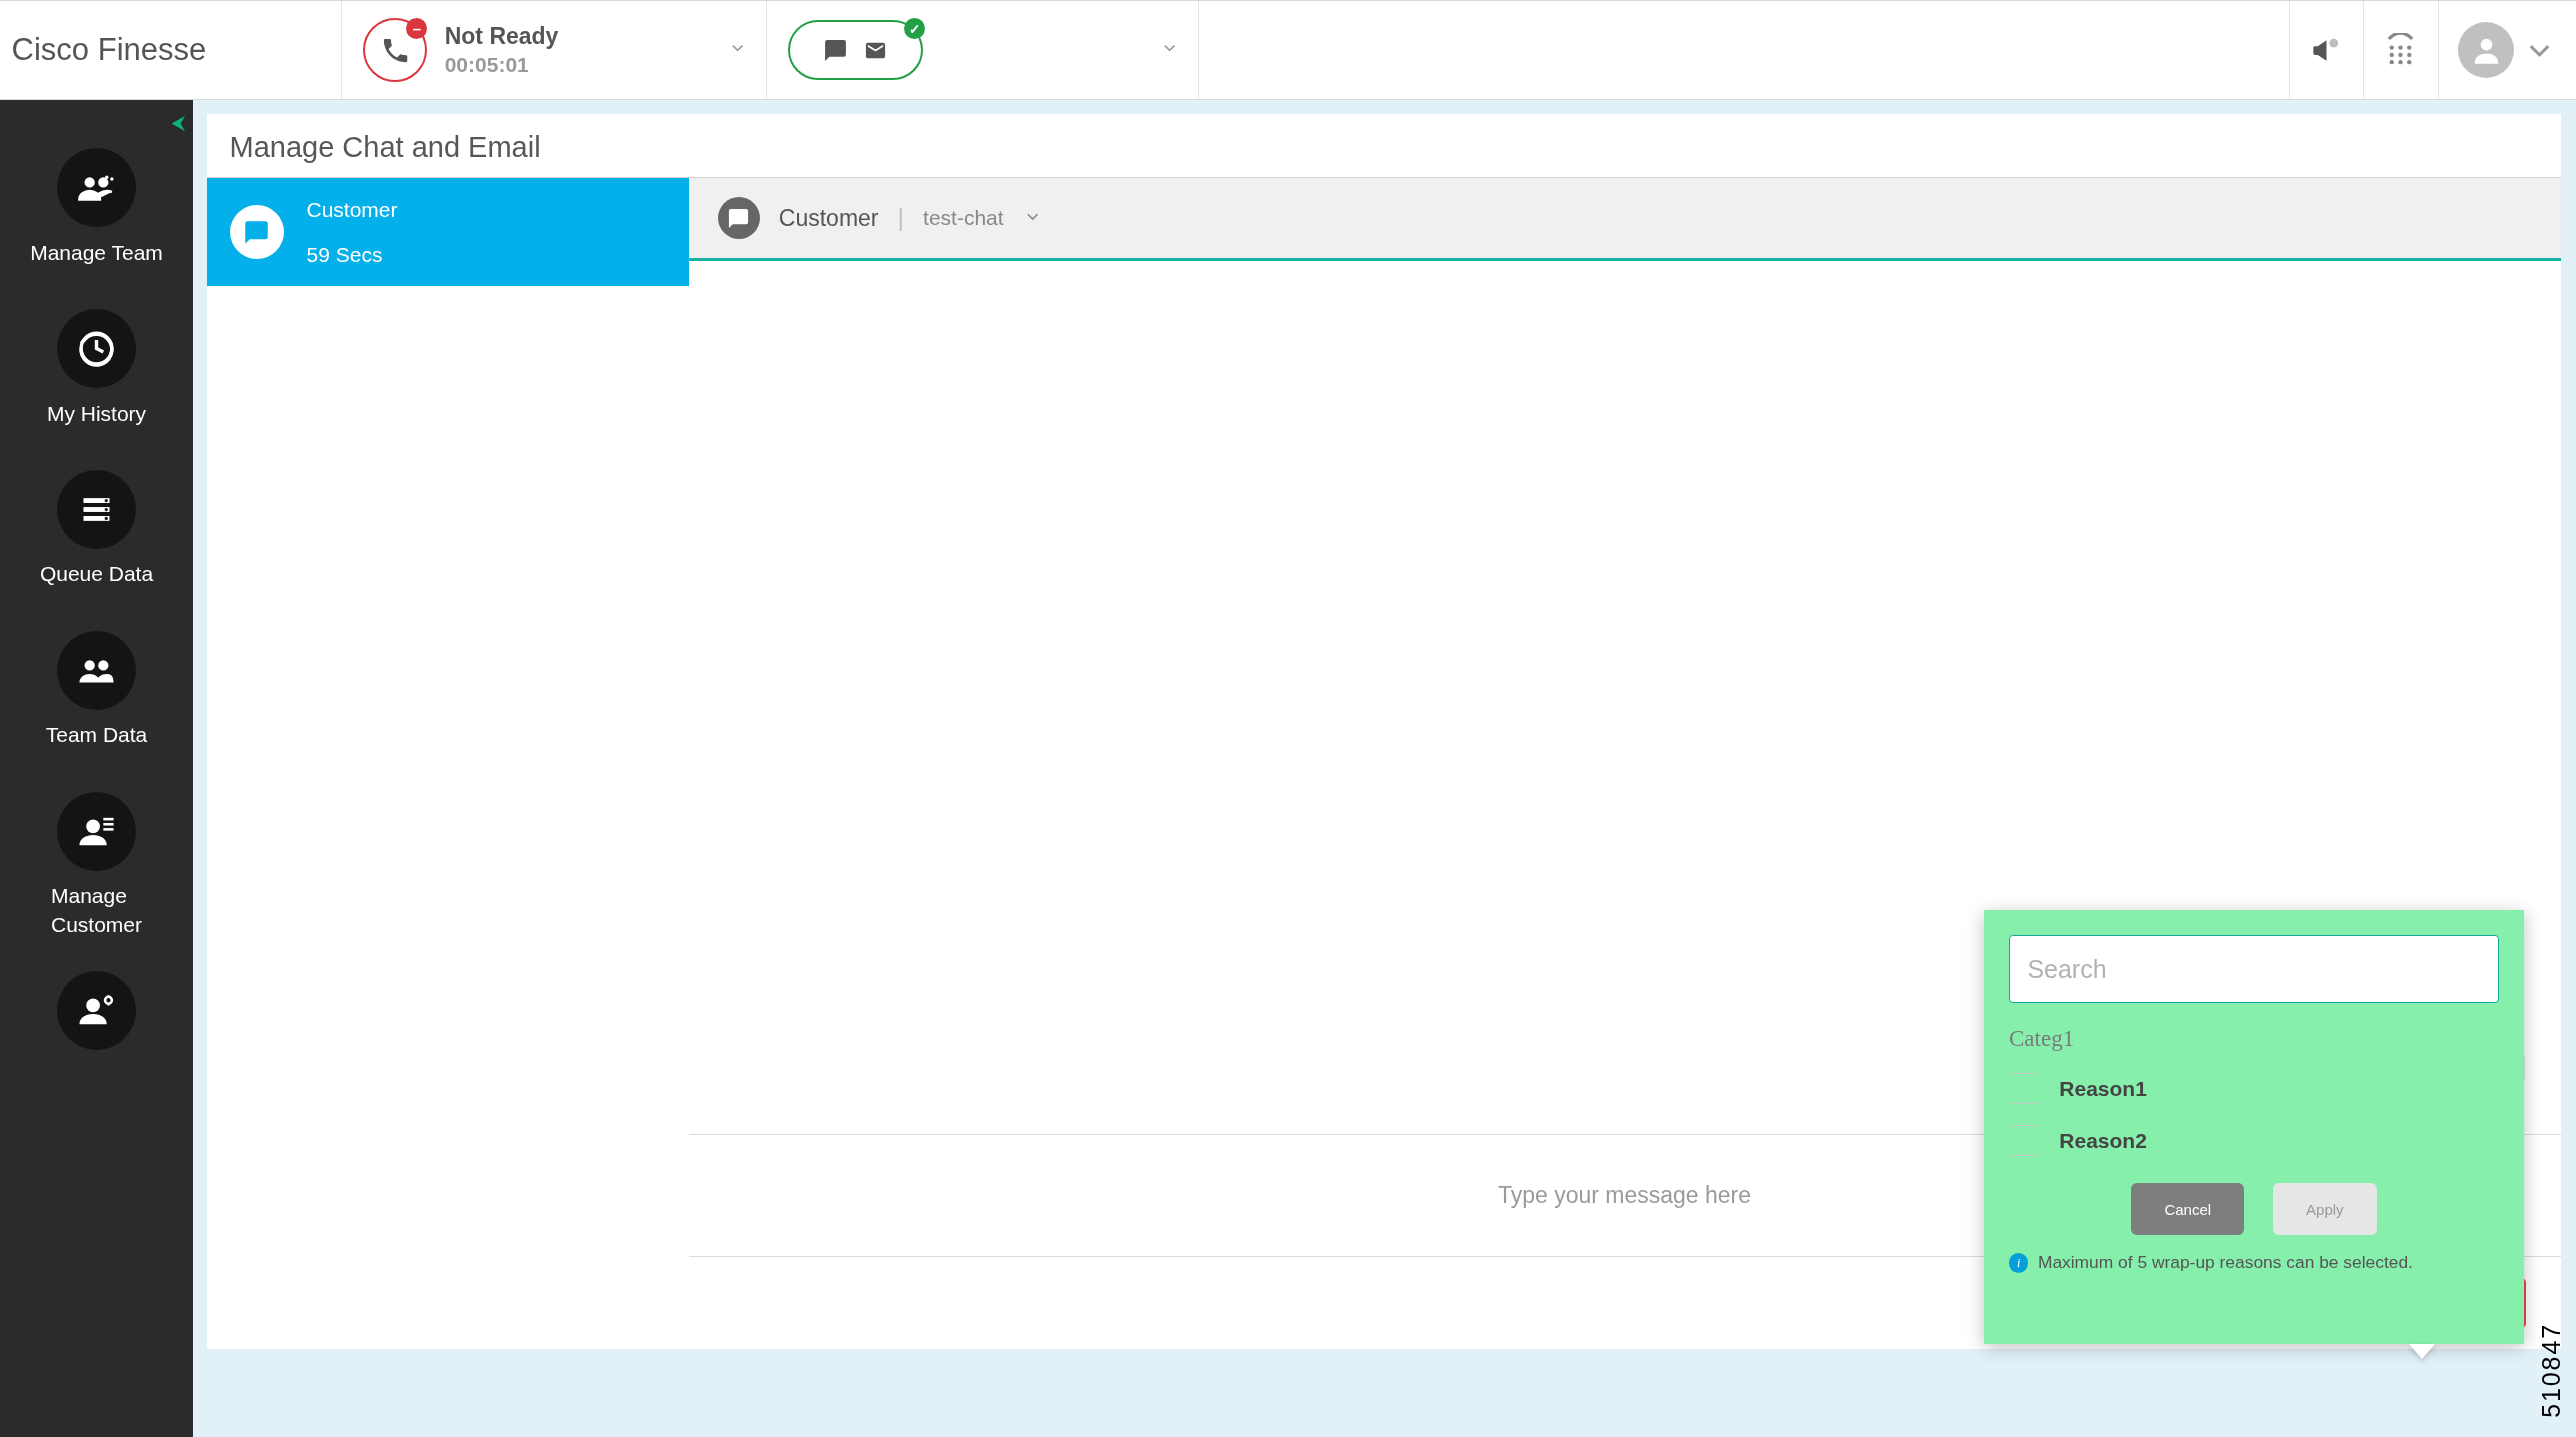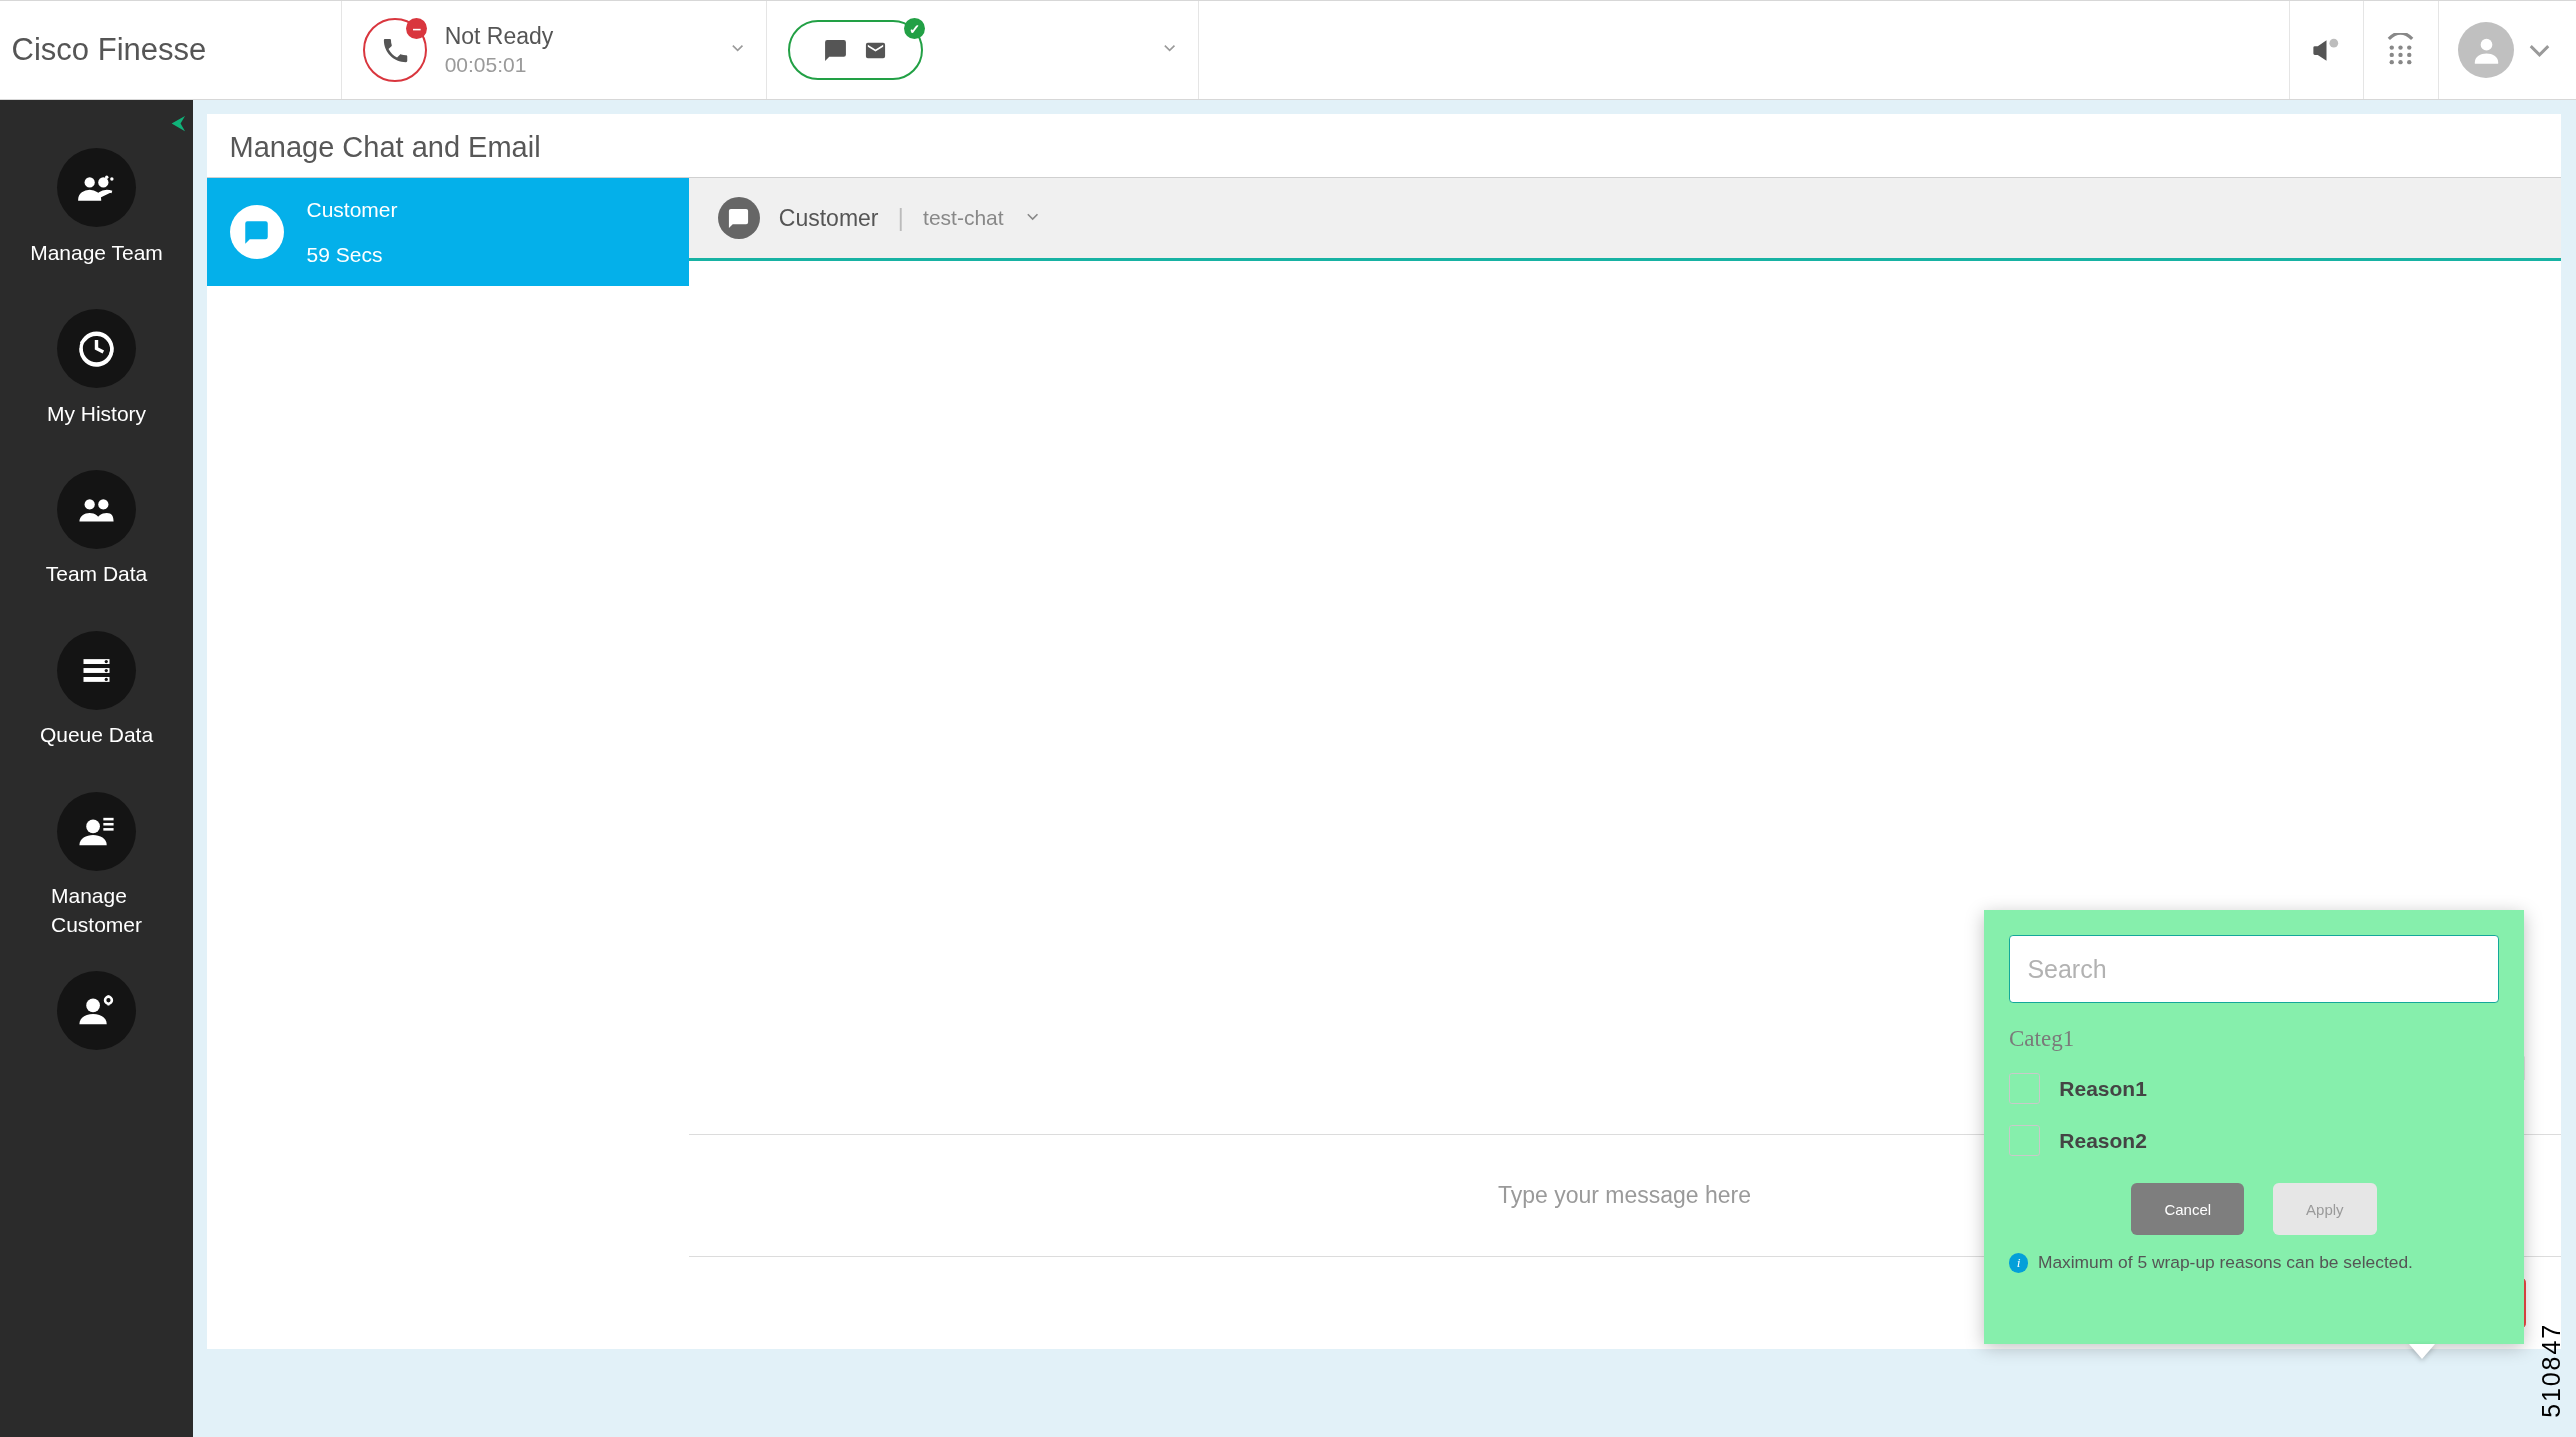--- a/index.html
+++ b/index.html
@@ -11,21 +11,21 @@
 .logo-bars { display:flex; align-items:flex-end; gap:3.9px; height:33px; }
 .logo-bars span { width:5.8px; background:#049fd9; display:inline-block; border-radius:1.9px; }
 .logo-text { font-size:19.3px; font-weight:bold; color:#049fd9; letter-spacing:3.9px; margin-top:1.9px; }
 .logo-wrap { display:flex; flex-direction:column; align-items:center; }
 .app-title { font-size:31px; color:#555; font-weight:400; margin-left:11.6px; }
 .panel { height:100%; border-left:1.9px solid #e5e5e5; display:flex; align-items:center; padding:0 21px; position:relative; }
 .panel-status { width:425px; }
 .status-circle { width:64px; height:64px; border:2.9px solid #d9363e; border-radius:50%; display:flex; align-items:center; justify-content:center; position:relative; }
 .status-circle svg { width:31px; height:31px; }
 .status-circle .dot { position:absolute; top:-1.9px; right:-1.9px; width:21px; height:21px; background:#d9363e; border-radius:50%; display:flex; align-items:center; justify-content:center; color:#fff; font-size:15.4px; font-weight:bold; }
-.status-texts { margin-left:17.4px; }
+.status-texts { margin-left:17.4px;font-weight:bold; }
 .status-texts .l1 { font-size:23px; color:#555; }
 .status-texts .l2 { font-size:21px; color:#9a9a9a; margin-top:3.9px; }
 .panel-chev { position:absolute; right:19.3px; top:50%; transform:translateY(-50%); }
 .chev-down svg { width:19.3px; height:19.3px; }
 .panel-chat { width:432px; }
 .chat-pill { width:135px; height:60px; border:2.9px solid #22a045; border-radius:31px; display:flex; align-items:center; justify-content:center; gap:9.6px; position:relative; }
 .chat-pill .check { position:absolute; top:-3.9px; right:-3.9px; width:21px; height:21px; background:#22a045; border-radius:50%; display:flex; align-items:center; justify-content:center; color:#fff; font-size:13.5px; font-weight:bold; }
 .panel-empty { flex:1; }
 .topbar-right { height:100%; display:flex; align-items:center; }
 .right-seg { height:100%; border-left:1.9px solid #e5e5e5; display:flex; align-items:center; justify-content:center; padding:0 19.3px; }
@@ -185,41 +185,41 @@
           <circle cx="12" cy="12" r="9"></circle>
           <polyline points="12 7 12 12 16 14"></polyline>
           <path d="M3 12a9 9 0 1 0 2-5L3 9"></path>
         </svg>
       </div>
     <div class="side-label">My History</div>
   </div>
 
   <div class="side-item">
     <div class="side-circle">
-        <svg width="41" height="41" viewBox="0 0 24 24" fill="#fff">
-          <circle cx="8" cy="9" r="3"></circle>
-          <circle cx="16" cy="9" r="3"></circle>
-          <path d="M2 19c0-3 3-5 6-5s6 2 6 5H2zm10 0c0-3 3-5 6-5s4 2 4 5h-10z"></path>
-        </svg>
-      </div>
-    <div class="side-label">Team Data</div>
-  </div>
-
-  <div class="side-item">
-    <div class="side-circle">
         <svg width="39" height="39" viewBox="0 0 24 24" fill="#fff">
           <rect x="4" y="5" width="16" height="3"></rect>
           <rect x="4" y="10.5" width="16" height="3"></rect>
           <rect x="4" y="16" width="16" height="3"></rect>
           <circle cx="18" cy="6.5" r="1" fill="#141414"></circle>
           <circle cx="18" cy="12" r="1" fill="#141414"></circle>
           <circle cx="18" cy="17.5" r="1" fill="#141414"></circle>
         </svg>
       </div>
     <div class="side-label">Queue Data</div>
+  </div>
+
+  <div class="side-item">
+    <div class="side-circle">
+        <svg width="41" height="41" viewBox="0 0 24 24" fill="#fff">
+          <circle cx="8" cy="9" r="3"></circle>
+          <circle cx="16" cy="9" r="3"></circle>
+          <path d="M2 19c0-3 3-5 6-5s6 2 6 5H2zm10 0c0-3 3-5 6-5s4 2 4 5h-10z"></path>
+        </svg>
+      </div>
+    <div class="side-label">Team Data</div>
   </div>
 
   <div class="side-item">
     <div class="side-circle">
         <svg width="41" height="41" viewBox="0 0 24 24" fill="#fff">
           <circle cx="10" cy="9" r="4"></circle>
           <path d="M2 20c0-4 4-6 8-6s8 2 8 6H2z"></path>
           <rect x="16" y="4" width="6" height="1.5"></rect>
           <rect x="16" y="7" width="6" height="1.5"></rect>
           <rect x="16" y="10" width="6" height="1.5"></rect>

